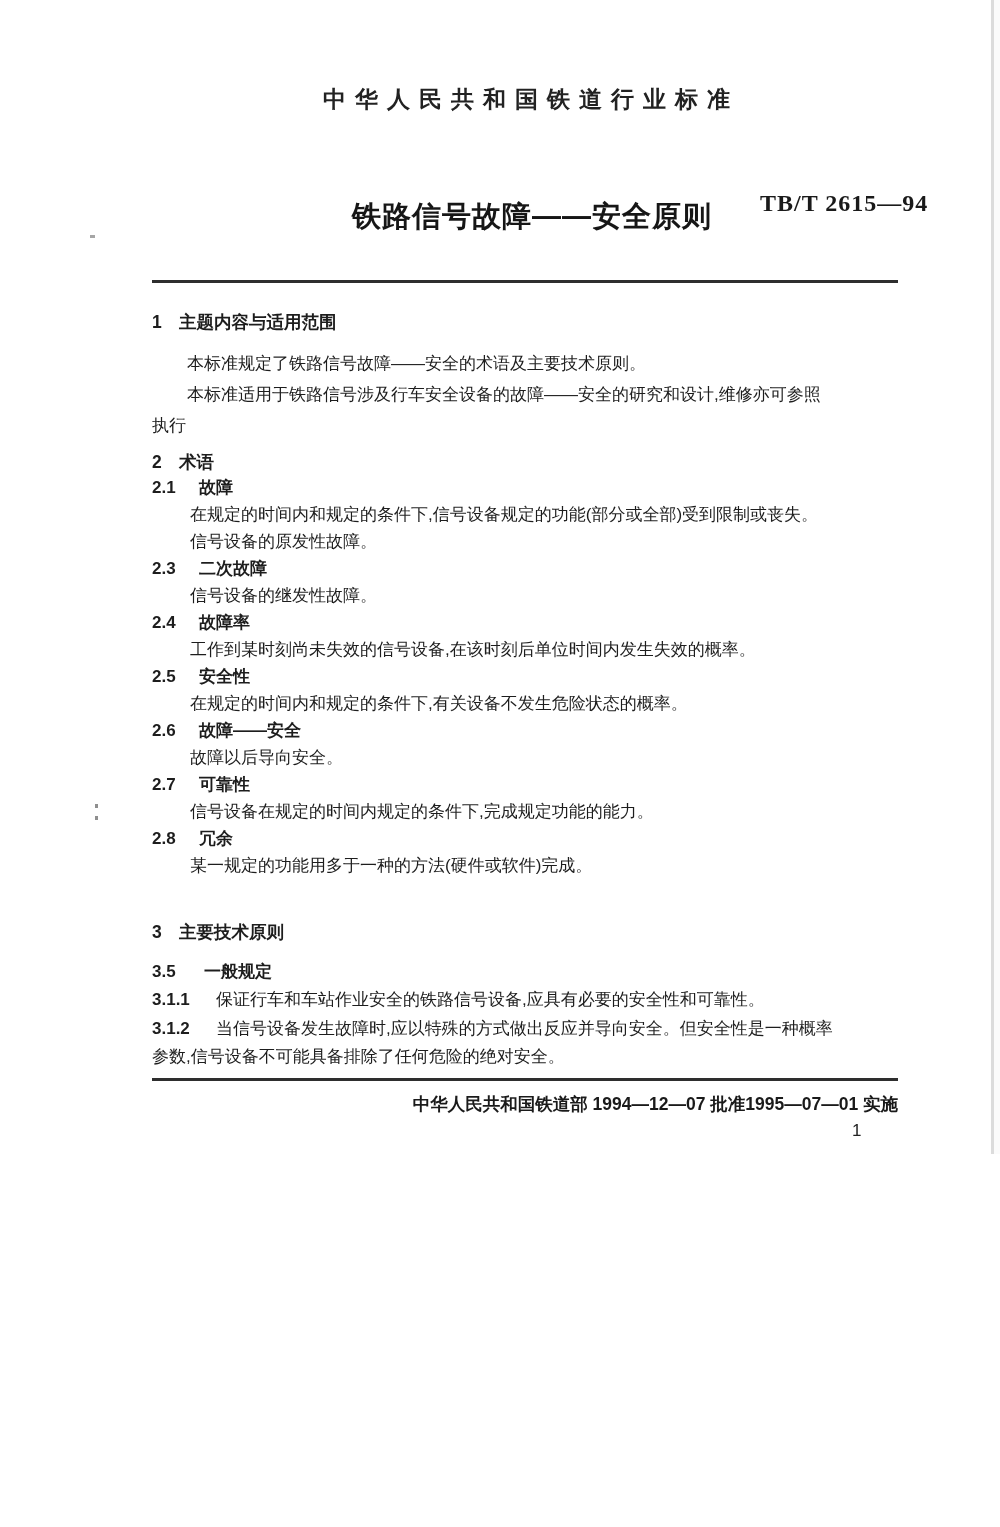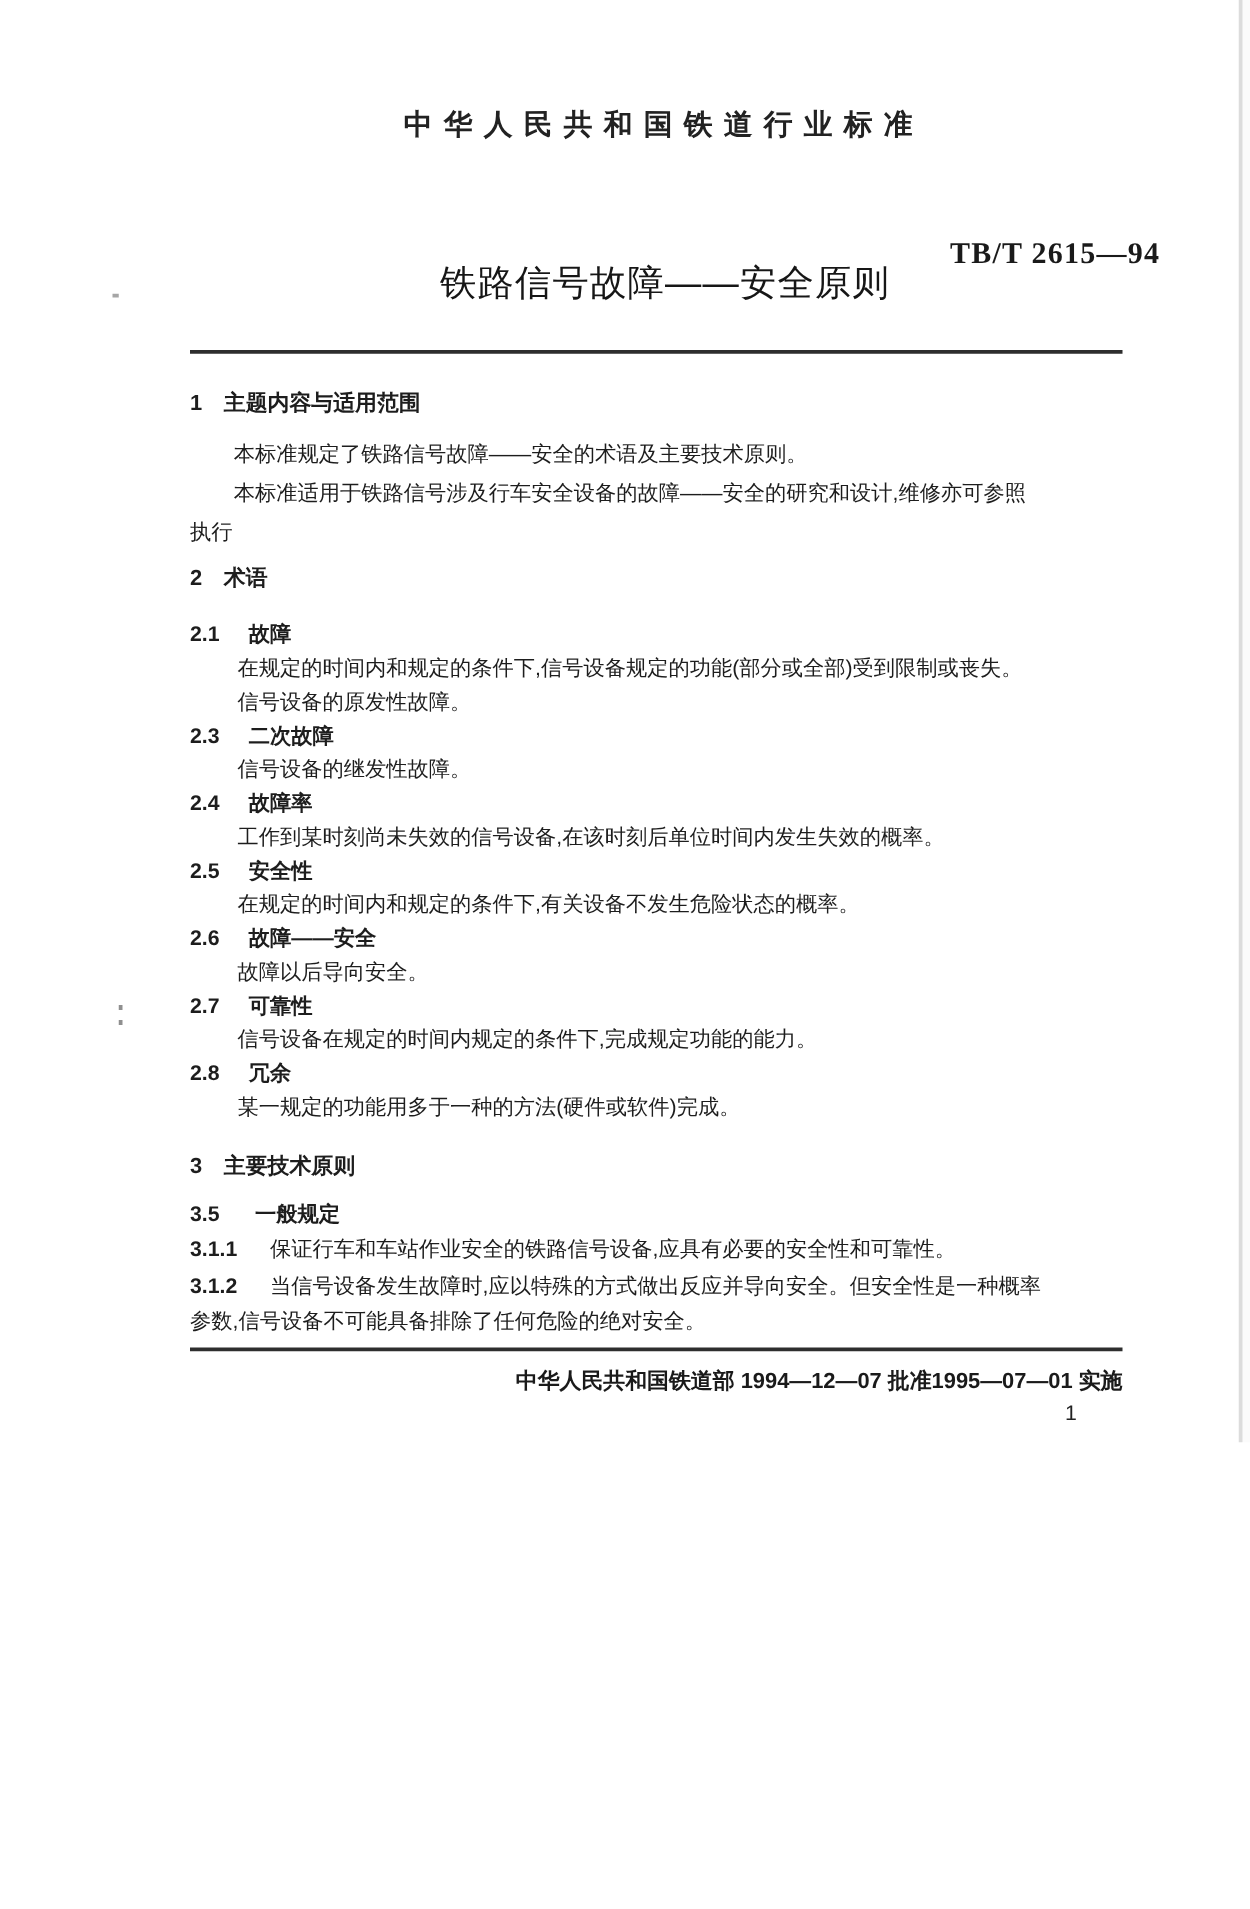--- a/index.html
+++ b/index.html
@@ -10,36 +10,36 @@
   
   .org-title{
     position:absolute;left:323px;top:84px;font-size:23px;font-weight:bold;
     letter-spacing:9px;white-space:nowrap;color:#222;
   }
   .std-no{
     position:absolute;left:760px;top:145px;font-size:24px;font-weight:bold;
     font-family:"Liberation Serif",serif;letter-spacing:1px;color:#1a1a1a;white-space:nowrap;margin-top:45px;
   }
   .doc-title{
-    position:absolute;left:352px;top:197px;font-size:29px;font-weight:normal;
-    letter-spacing:1px;white-space:nowrap;color:#161616;margin-top:10px;
+    position:absolute;left:352px;top:197px;font-size:29px;font-weight:bold;
+    letter-spacing:1px;white-space:nowrap;color:#161616;
   }
   .rule{position:absolute;left:152px;width:746px;height:3px;background:#2e2e2e;}
   .rule-top{top:280px;}
   .rule-bottom{top:1078px;}
   
   .col{position:absolute;left:152px;width:746px;font-size:17px;color:#1d1d1d;}
   .sec1{top:310px;}
   .sec2{top:450px;}
   .sec3{top:920px;}
   .sec-heading{font-weight:bold;font-size:17.5px;white-space:nowrap;}
   .sec-num{display:inline-block;min-width:27px;}
   .para{line-height:31px;margin-top:14px;}
   .indent{text-indent:35px;}
-  .terms{margin-top:20px;}
+  .terms{margin-top:0;}
   .term-head{line-height:27px;font-weight:bold;white-space:nowrap;}
   .term-num{display:inline-block;min-width:47px;font-weight:bold;}
   .term-def{line-height:27px;padding-left:38px;white-space:nowrap;}
   .sub-heading{margin-top:14px;line-height:28px;font-weight:bold;white-space:nowrap;}
   .sub-num{display:inline-block;min-width:52px;}
   .item{line-height:28.5px;}
   .item-num{font-weight:bold;display:inline-block;min-width:64px;}
   
   .footer{
     position:absolute;left:152px;top:1092px;width:746px;display:flex;

